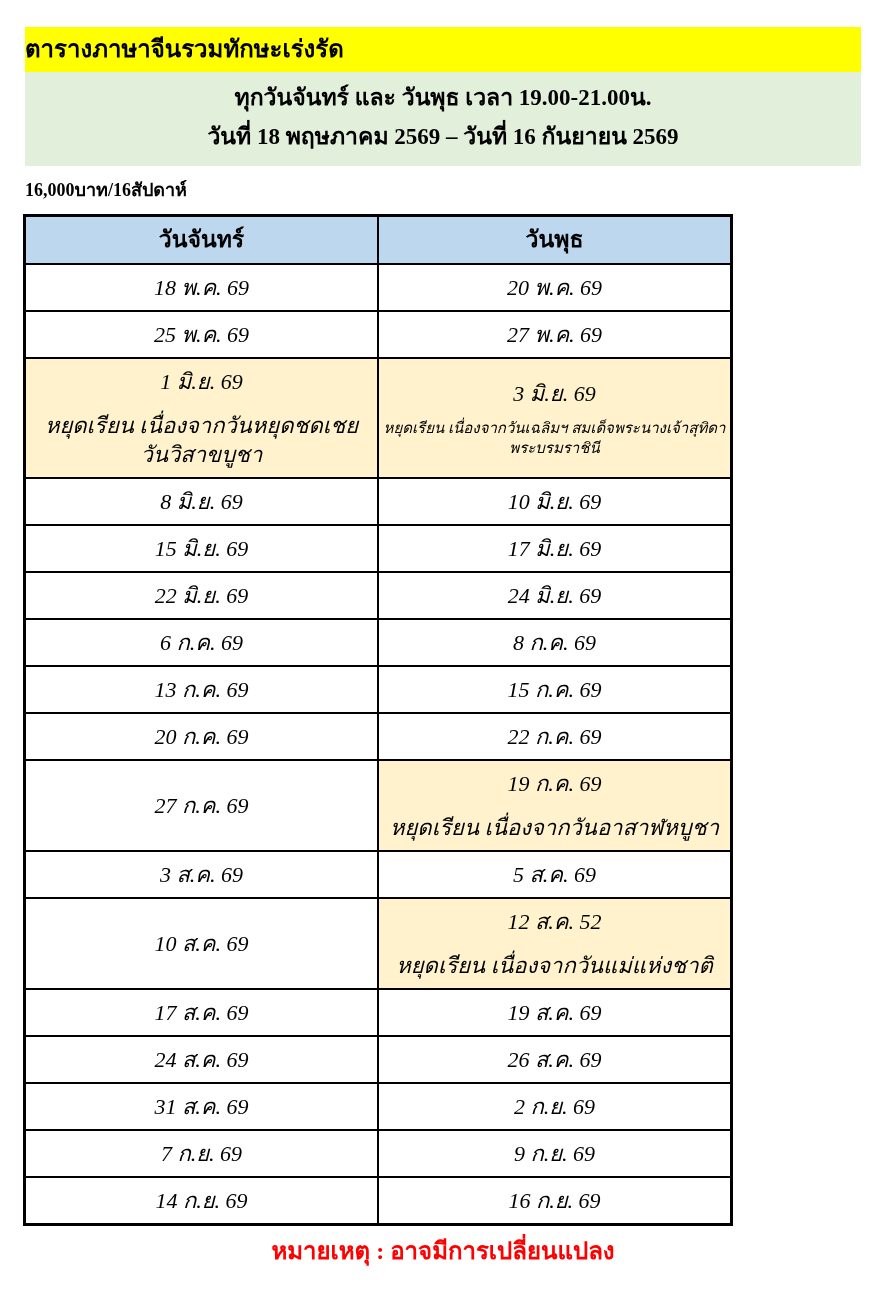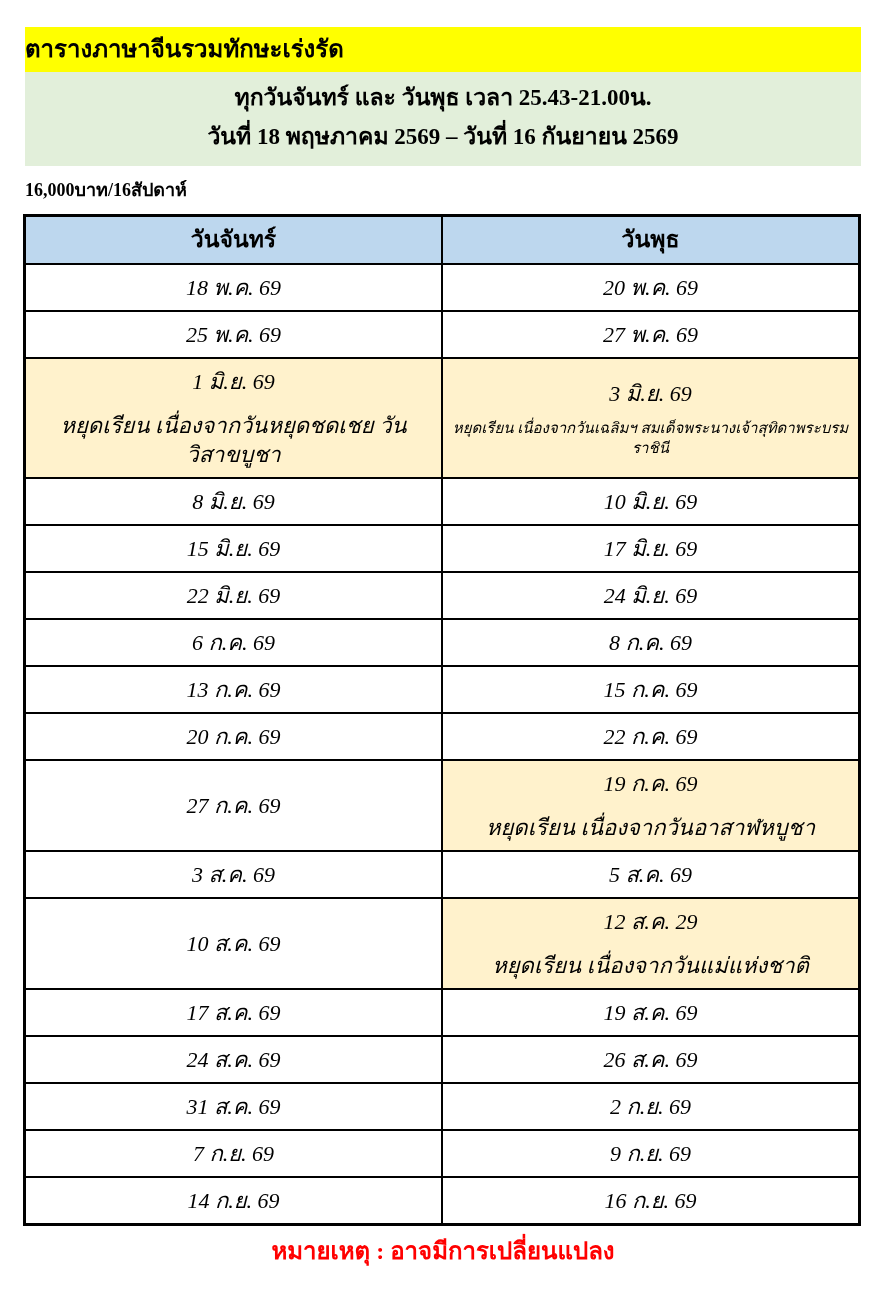--- a/index.html
+++ b/index.html
@@ -34,21 +34,21 @@
     padding: 5px 0 4px 0;
   }
   .price-line {
     text-align: left;
     font-size: 18px;
     font-weight: bold;
     padding: 9px 0 8px 0;
     line-height: 31px;
   }
   table.schedule {
-    width: 838px;
+    width: 710px;
     margin-left: -2px;
     border-collapse: collapse;
     border: 3px solid var(--border-color, #000000);
     table-layout: fixed;
   }
   table.schedule th,
   table.schedule td {
     border: 2px solid var(--border-color, #000000);
     text-align: center;
     vertical-align: middle;
@@ -95,21 +95,21 @@
 </head>
 <body>
 
 <div class="page">
 
   <div class="title-bar">
     <span>ตารางภาษาจีนรวมทักษะเร่งรัด</span>
   </div>
 
   <div class="subtitle-box">
-    <div class="subtitle-line">ทุกวันจันทร์ และ วันพุธ เวลา 25.43-21.00น.</div>
+    <div class="subtitle-line">ทุกวันจันทร์ และ วันพุธ เวลา 19.00-21.00น.</div>
     <div class="subtitle-line">วันที่ 18 พฤษภาคม 2569 – วันที่ 16 กันยายน 2569</div>
   </div>
 
   <div class="price-line">16,000บาท/16สัปดาห์</div>
 
   <table class="schedule">
     <thead>
       <tr>
         <th>วันจันทร์</th>
         <th>วันพุธ</th>
@@ -205,21 +205,21 @@
           </td>
           <td>
             <div class="cell-date">5 ส.ค. 69</div>
           </td>
         </tr>
         <tr>
           <td>
             <div class="cell-date">10 ส.ค. 69</div>
           </td>
           <td class="holiday">
-            <div class="cell-date">12 ส.ค. 29</div>
+            <div class="cell-date">12 ส.ค. 52</div>
             <div class="cell-note">หยุดเรียน เนื่องจากวันแม่แห่งชาติ</div>
           </td>
         </tr>
         <tr>
           <td>
             <div class="cell-date">17 ส.ค. 69</div>
           </td>
           <td>
             <div class="cell-date">19 ส.ค. 69</div>
           </td>

